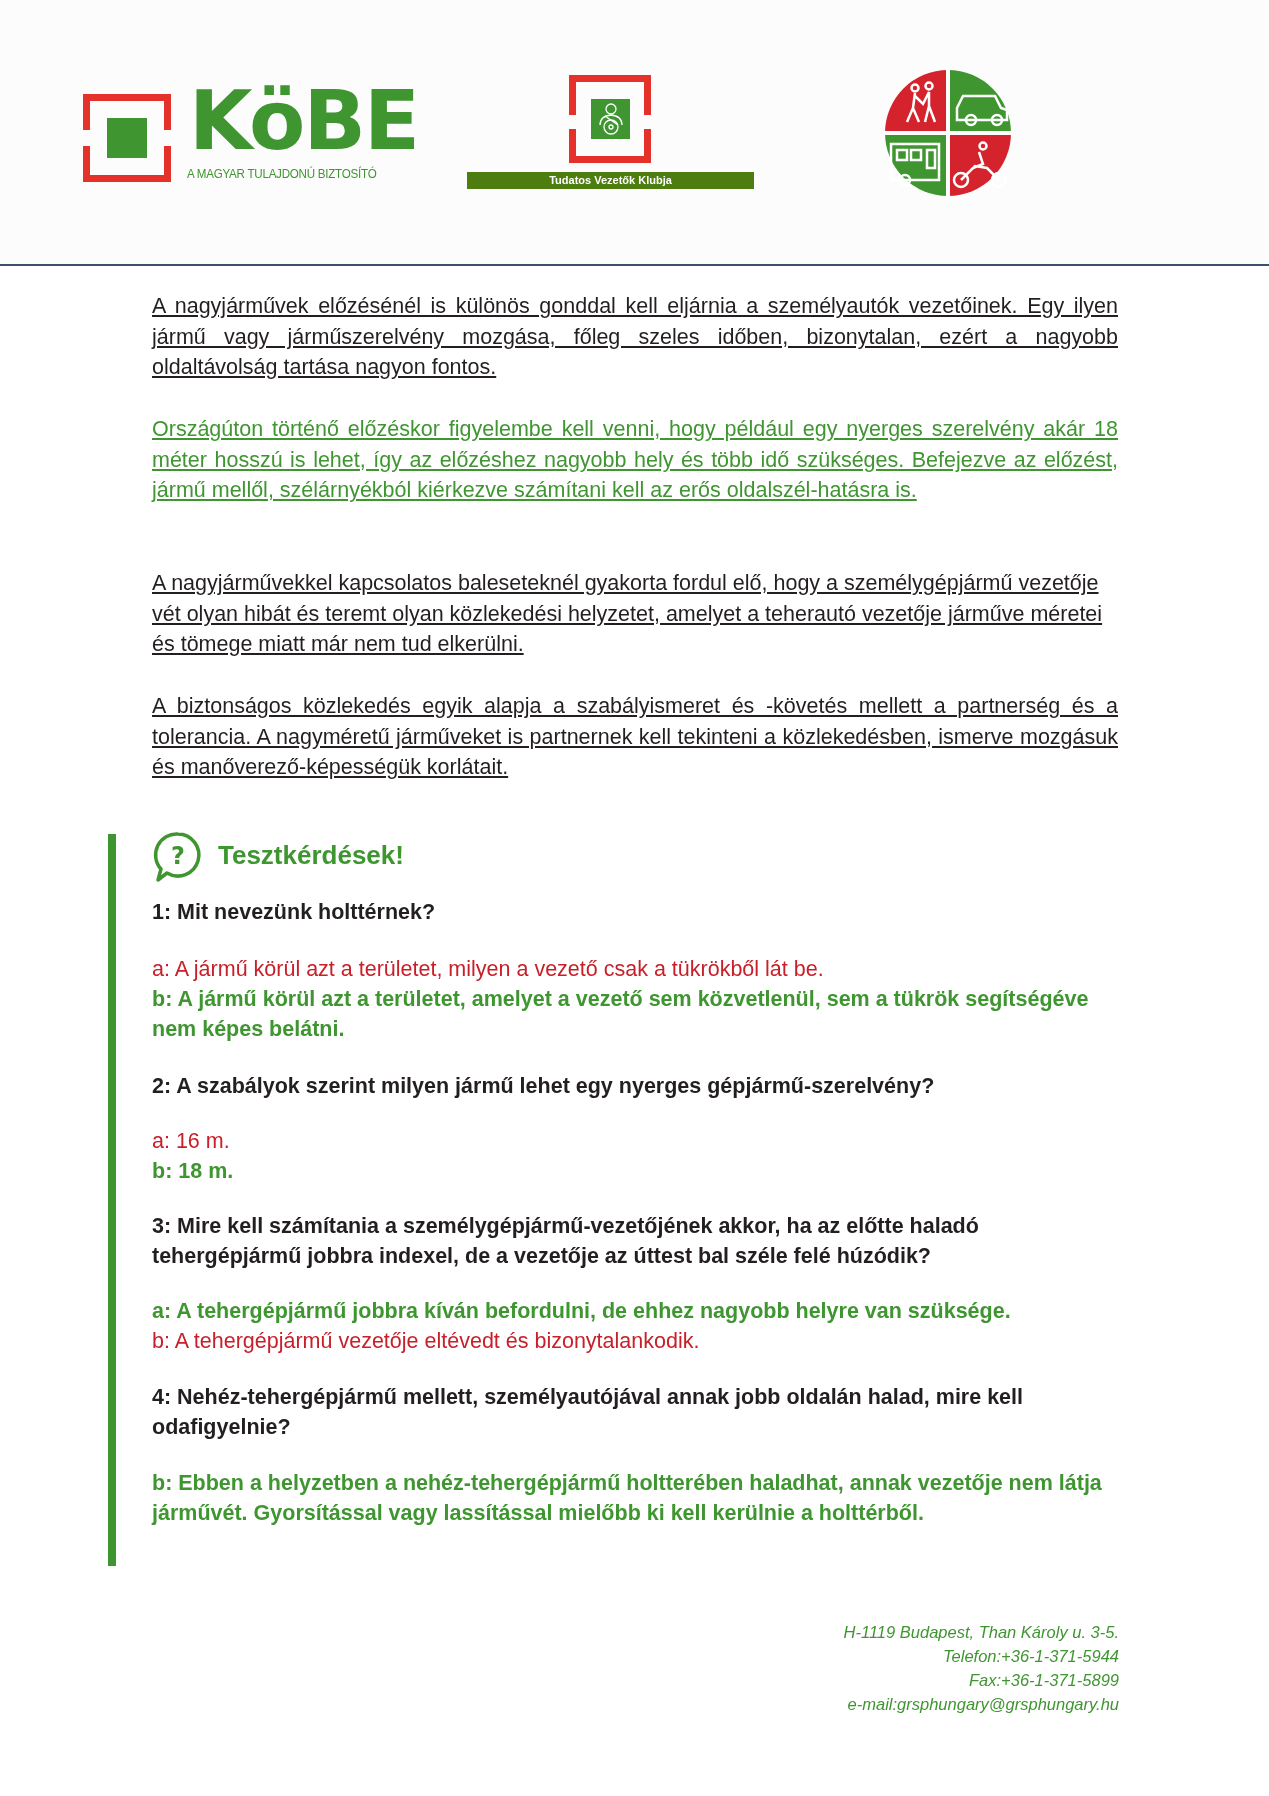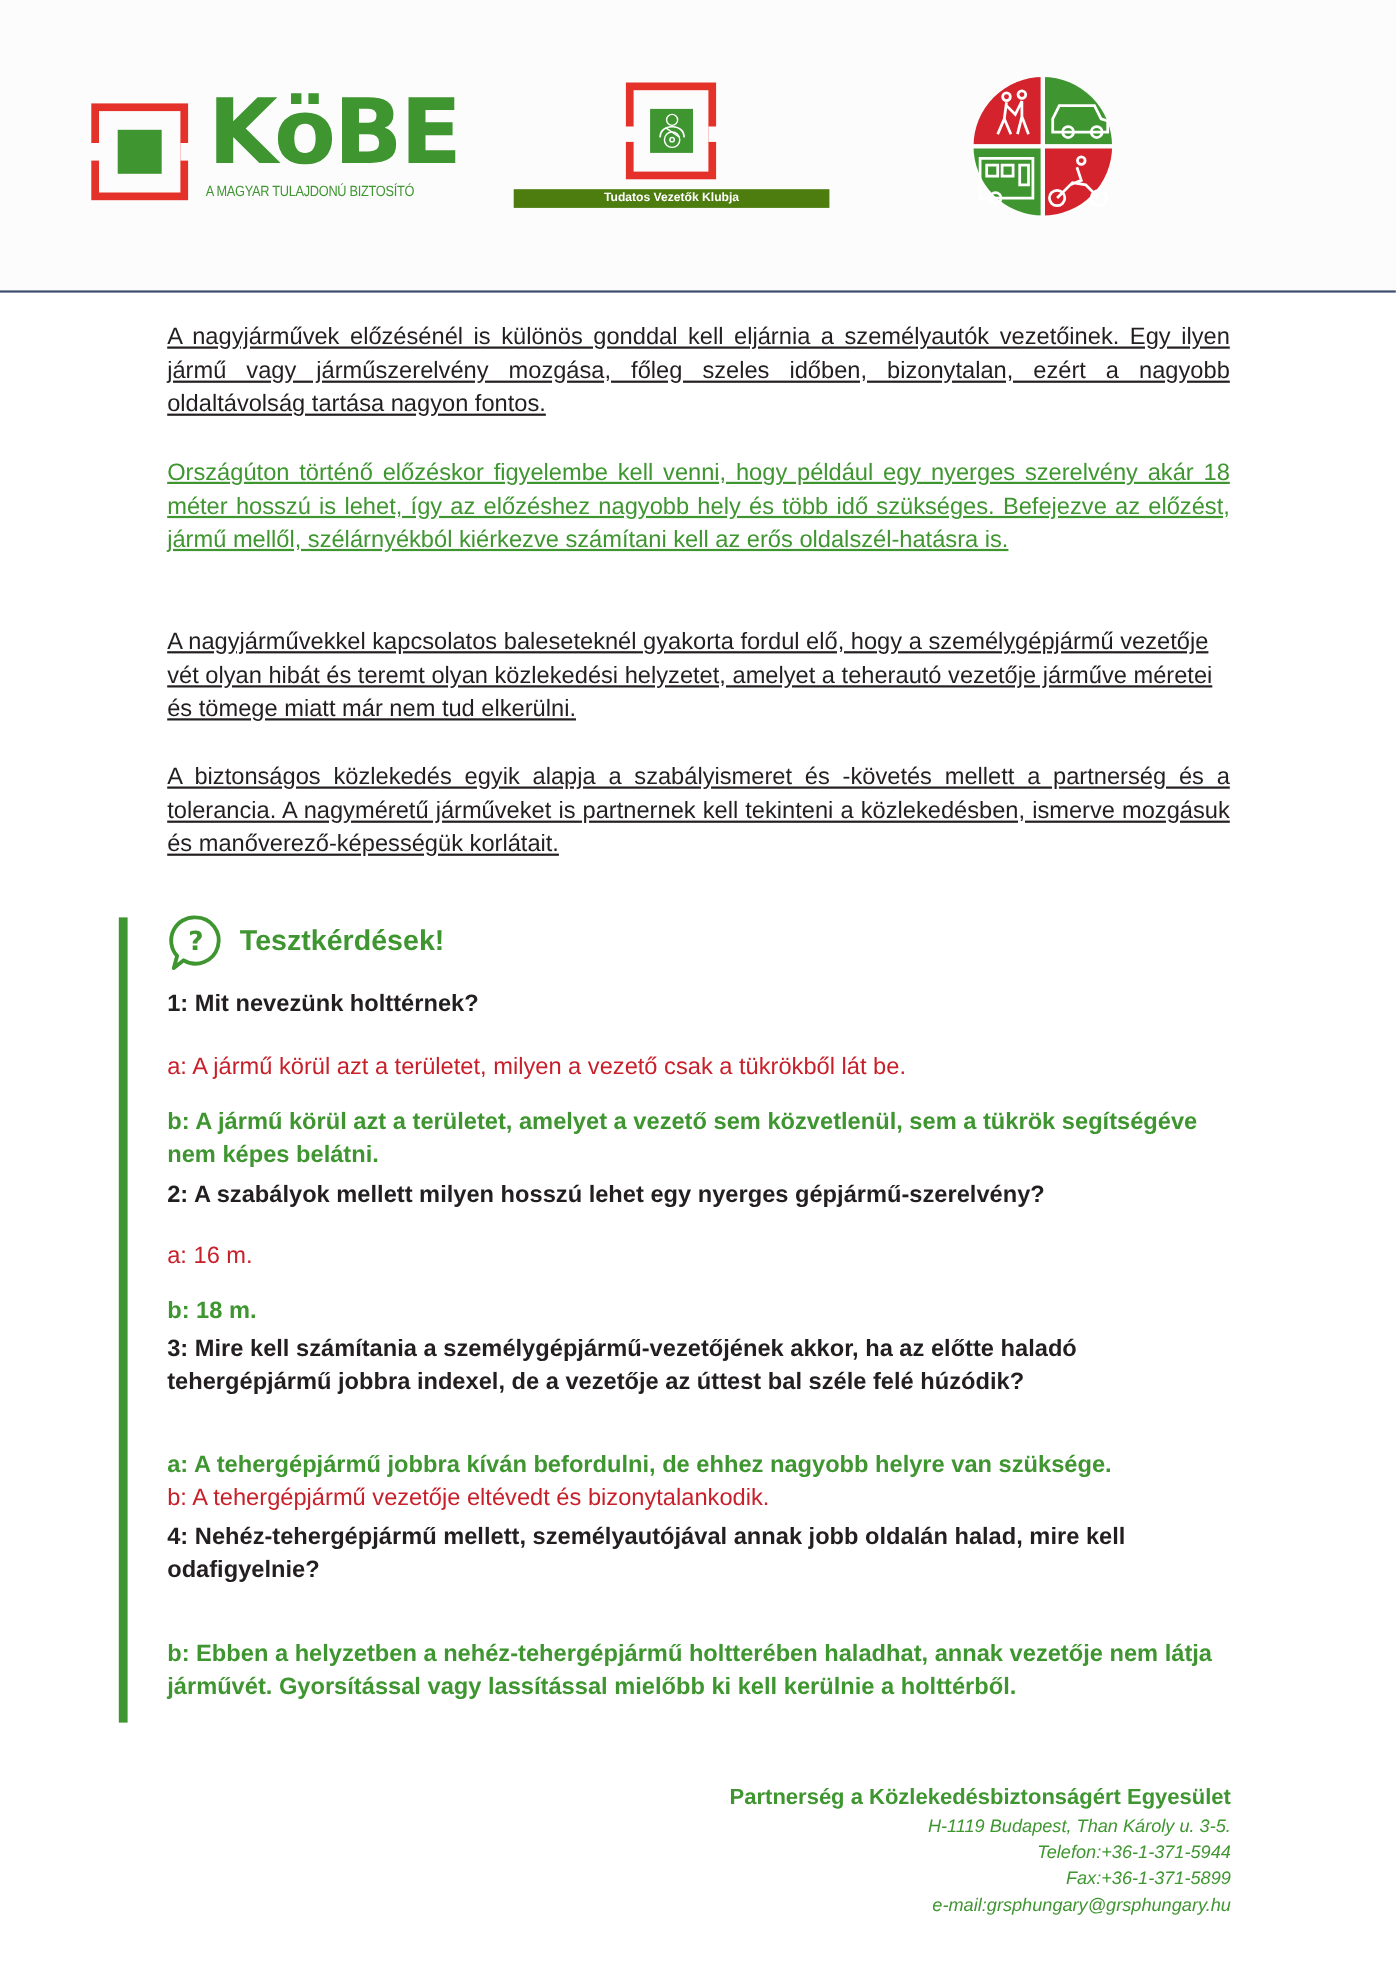--- a/index.html
+++ b/index.html
@@ -49,21 +49,21 @@
   .p3 { position: absolute; left: 152px; top: 568px; width: 966px; text-align: left; }
   .p4 { position: absolute; left: 152px; top: 691px; width: 966px; }
 
   .quiz-bar { position: absolute; left: 108px; top: 834px; width: 8px; height: 732px; background: #3f9631; }
   .quiz-icon { position: absolute; left: 150px; top: 829px; width: 56px; height: 56px; }
   .quiz-title { position: absolute; left: 218px; top: 838px; font-weight: bold; font-size: 26px; color: #3f9631; line-height: 34px; }
 
   .q { position: absolute; left: 152px; width: 966px; font-weight: bold; font-size: 21.5px; line-height: 30px; color: #231f20; }
   .ans { position: absolute; left: 152px; width: 966px; font-size: 21.5px; line-height: 30px; }
   .ans .wrong { color: #c8202a; font-weight: normal; display: block; }
-  .ans .right { color: #3f9631; font-weight: bold; display: block; margin-top: 20px; }
+  .ans .right { color: #3f9631; font-weight: bold; display: block; }
 
   .footer { position: absolute; right: 150px; top: 1620px; text-align: right; color: #3f9631; }
   .footer .org { font-weight: bold; font-size: 20px; line-height: 28px; }
   .footer .line { font-style: italic; font-size: 16.5px; line-height: 24px; }
 </style>
 </head>
 <body>
 
 <div class="header">
 
@@ -140,36 +140,35 @@
   </svg>
 </div>
 <div class="quiz-title">Tesztkérdések!</div>
 
 <div class="q" style="top:897px">1: Mit nevezünk holttérnek?</div>
 <div class="ans" style="top:954px">
   <span class="wrong">a: A jármű körül azt a területet, milyen a vezető csak a tükrökből lát be.</span>
   <span class="right">b: A jármű körül azt a területet, amelyet a vezető sem közvetlenül, sem a tükrök segítségéve nem képes belátni.</span>
 </div>
 
-<div class="q" style="top:1071px">2: A szabályok mellett milyen hosszú lehet egy nyerges gépjármű-szerelvény?</div>
+<div class="q" style="top:1071px">2: A szabályok szerint milyen jármű lehet egy nyerges gépjármű-szerelvény?</div>
 <div class="ans" style="top:1126px">
   <span class="wrong">a: 16 m.</span>
   <span class="right">b: 18 m.</span>
 </div>
 
 <div class="q" style="top:1211px">3: Mire kell számítania a személygépjármű-vezetőjének akkor, ha az előtte haladó tehergépjármű jobbra indexel, de a vezetője az úttest bal széle felé húzódik?</div>
 <div class="ans" style="top:1296px">
   <span class="right">a: A tehergépjármű jobbra kíván befordulni, de ehhez nagyobb helyre van szüksége.</span>
   <span class="wrong">b: A tehergépjármű vezetője eltévedt és bizonytalankodik.</span>
 </div>
 
 <div class="q" style="top:1382px">4: Nehéz-tehergépjármű mellett, személyautójával annak jobb oldalán halad, mire kell odafigyelnie?</div>
 <div class="ans" style="top:1468px">
   <span class="right">b: Ebben a helyzetben a nehéz-tehergépjármű holtterében haladhat, annak vezetője nem látja járművét. Gyorsítással vagy lassítással mielőbb ki kell kerülnie a holttérből.</span>
 </div>
 
 <div class="footer">
-  <div class="org">Partnerség a Közlekedésbiztonságért Egyesület</div>
   <div class="line">H-1119 Budapest, Than Károly u. 3-5.</div>
   <div class="line">Telefon:+36-1-371-5944</div>
   <div class="line">Fax:+36-1-371-5899</div>
   <div class="line">e-mail:grsphungary@grsphungary.hu</div>
 </div>
 
 </body></html>

